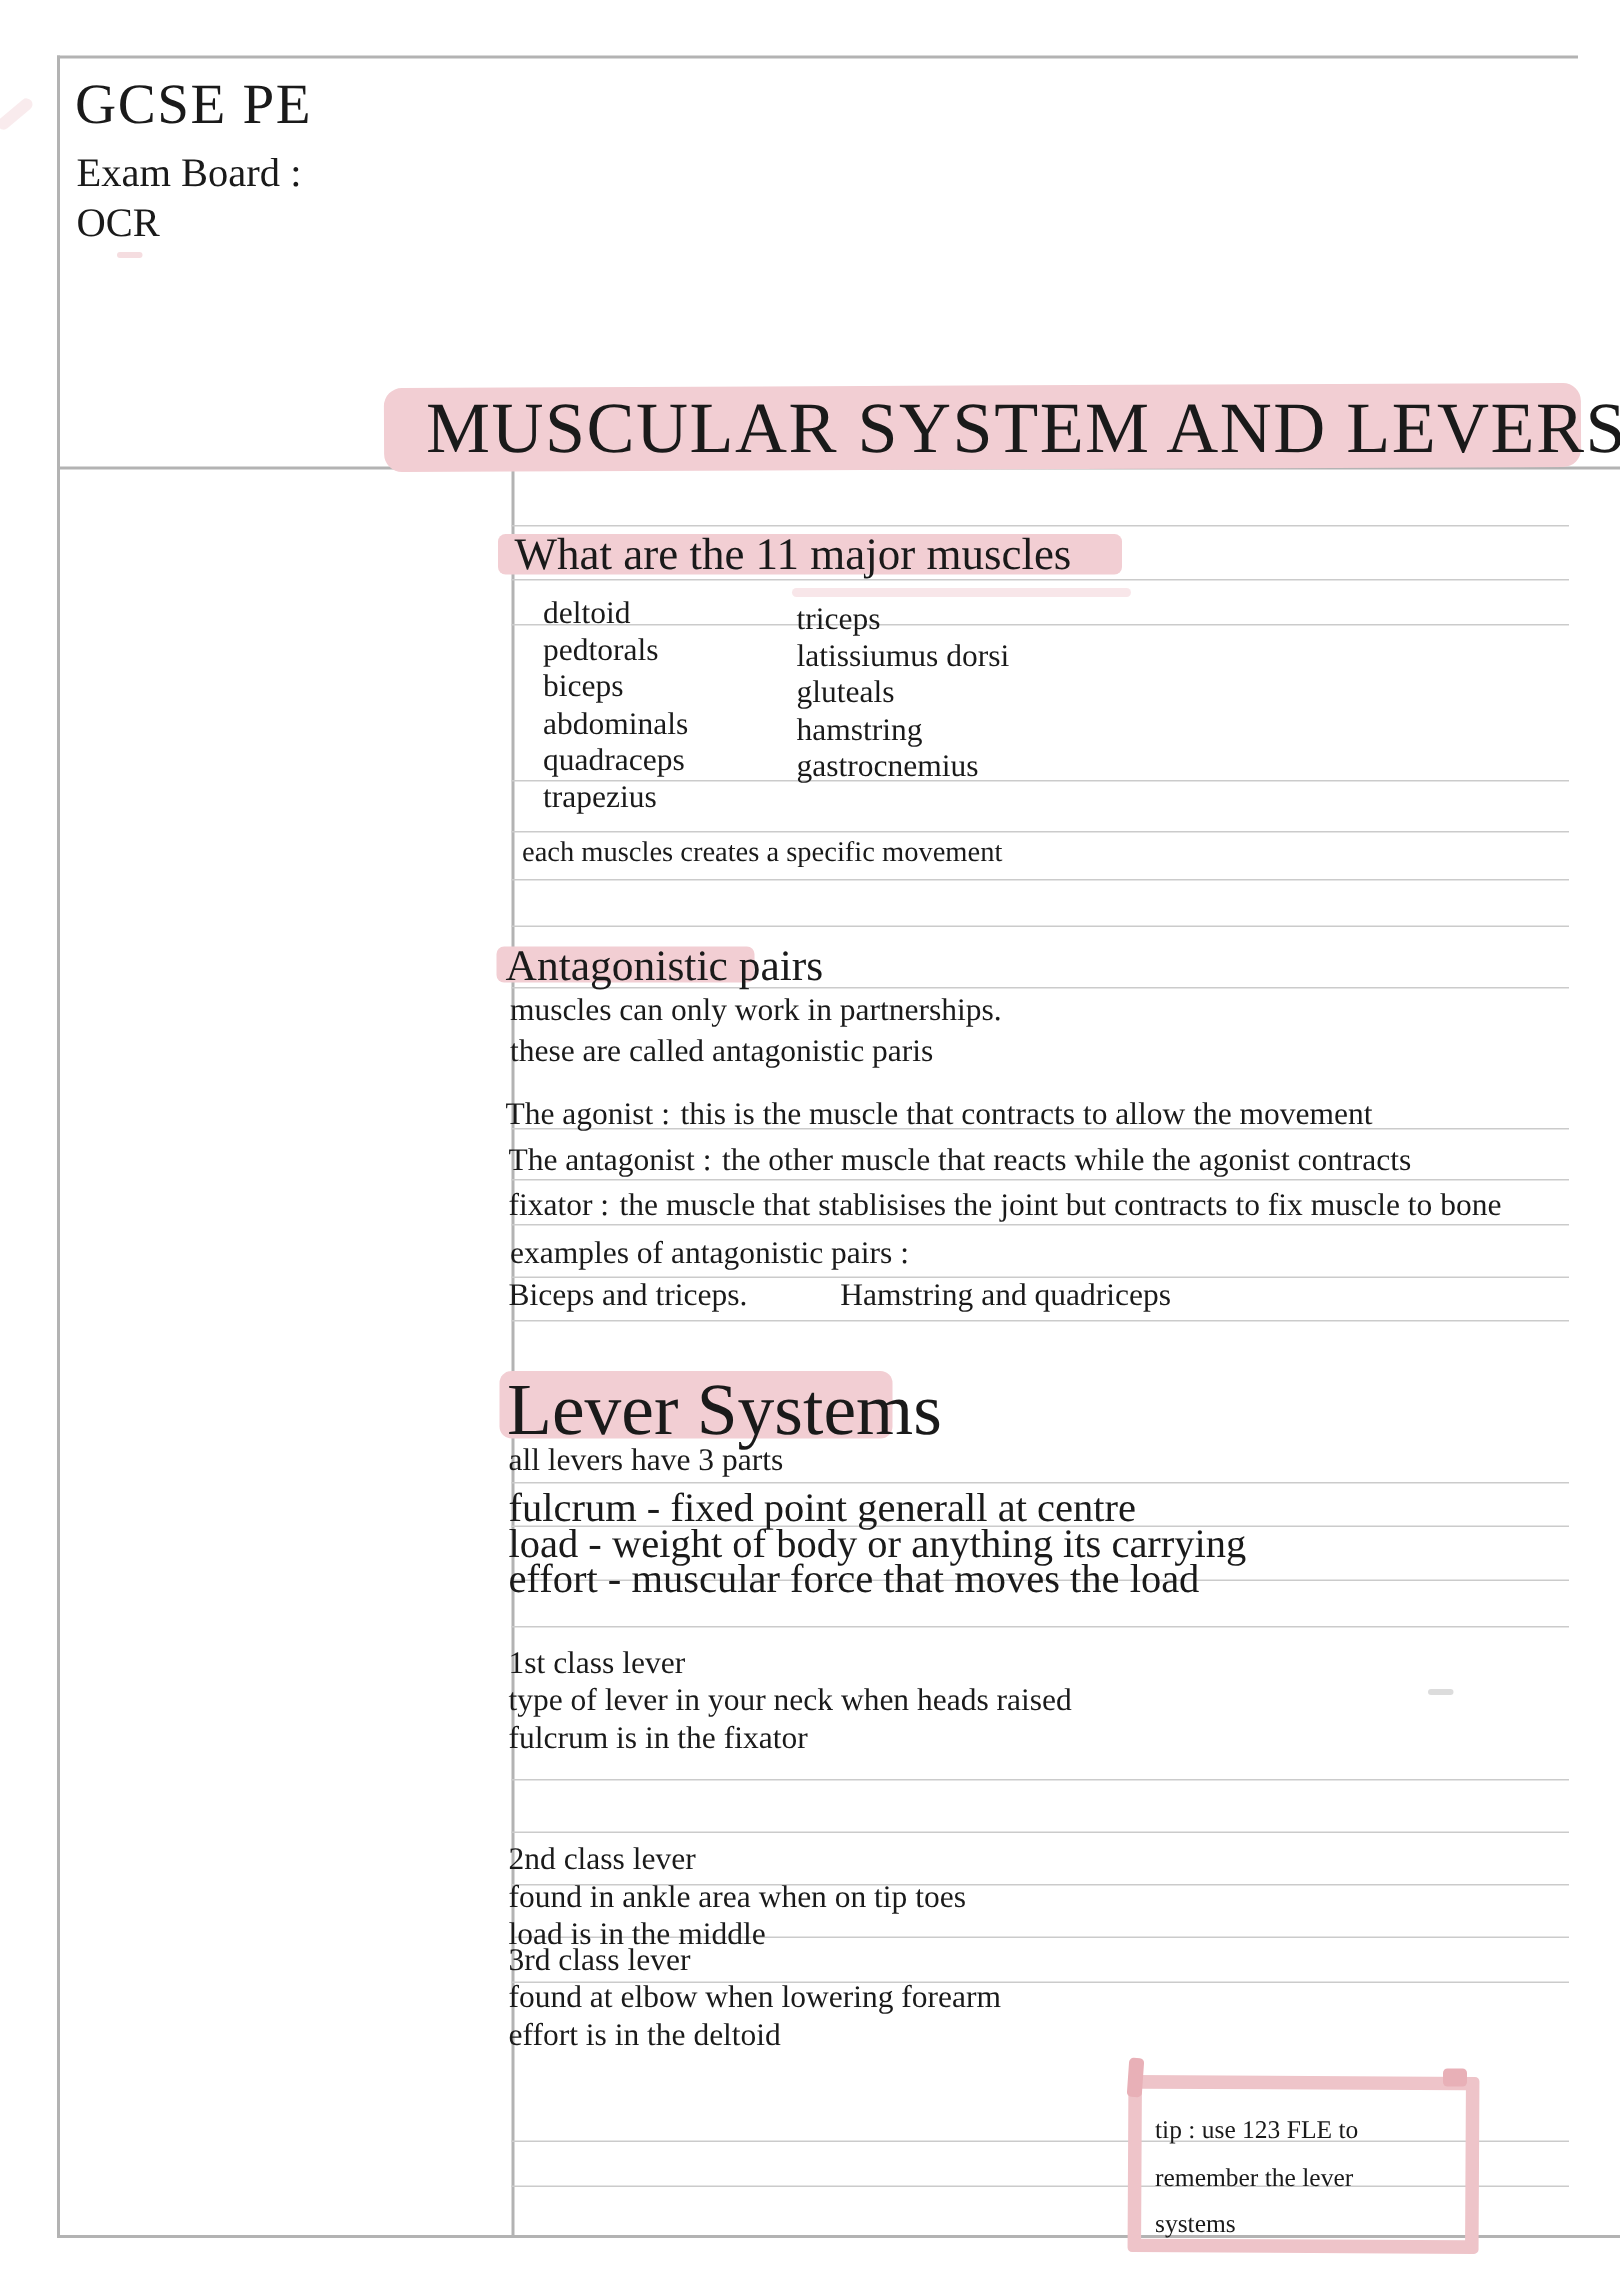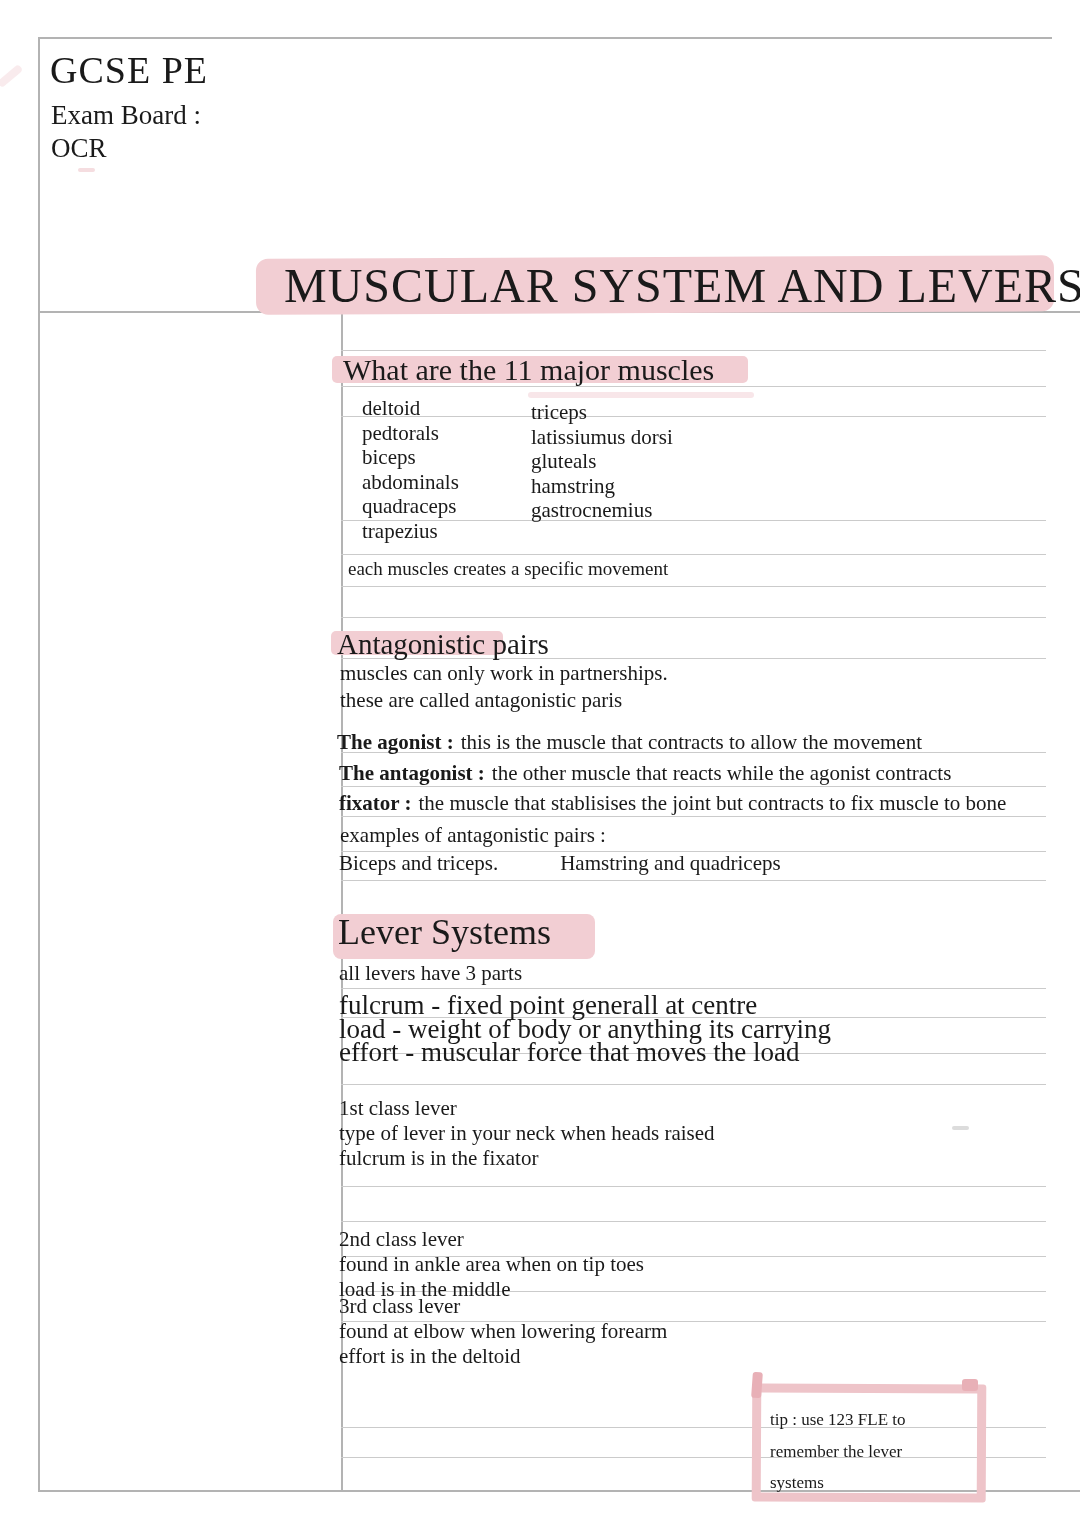--- a/index.html
+++ b/index.html
@@ -12,25 +12,25 @@
   .rule{position:absolute;left:341px;width:705px;height:1px;background:#cbcbcb;z-index:1;}
   
   .hl{position:absolute;background:#f2ced3;z-index:2;border-radius:7px;}
   
   .txt{position:absolute;z-index:3;white-space:nowrap;}
   .gcse{font-size:38px;letter-spacing:1px;}
   .subhead{font-size:27px;}
   .main-title{font-size:48px;letter-spacing:1px;}
   .sec-h1{font-size:30px;}
   .sec-h2{font-size:29px;}
-  .sec-h3{font-size:36px;}
+  .sec-h3{font-size:49px;}
   .body21{font-size:21px;line-height:25px;}
   .note19{font-size:19px;}
   .mlist{font-size:21px;line-height:24.6px;}
-  .defrow .term{font-weight:bold;margin-right:7px;}
+  .defrow .term{font-weight:normal;margin-right:7px;}
   .parts{font-size:27px;line-height:23.5px;}
   .exg{margin-left:62px;}
   
   .tipbox{position:absolute;left:752px;top:1384px;width:216px;height:100px;
     border:9px solid #eec4c9;border-radius:3px;z-index:4;transform:rotate(0.3deg);background:transparent;}
   .tip-accent{position:absolute;background:#e8b0b7;z-index:4;border-radius:3px;}
   .tiptext{position:absolute;left:770px;top:1404px;z-index:5;font-size:17px;line-height:31.5px;}
   
   .mark{position:absolute;z-index:2;}
 </style>

